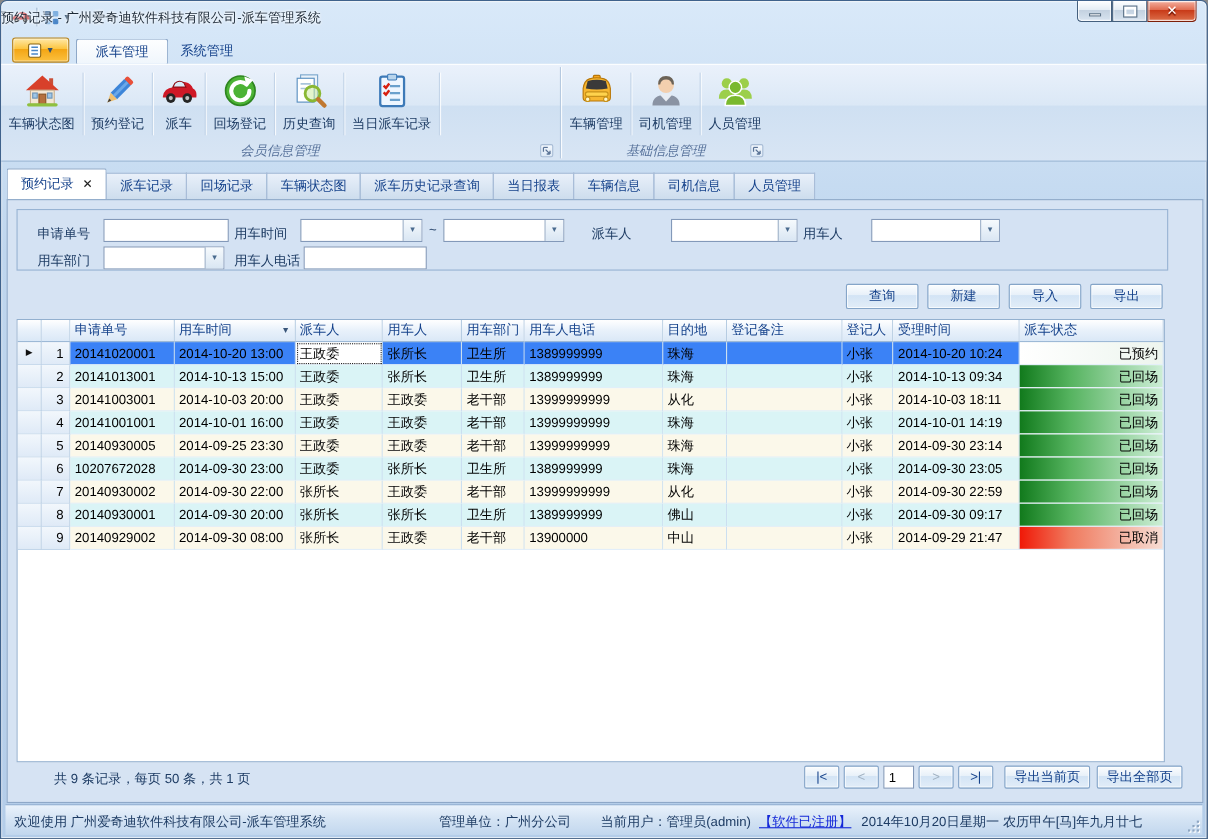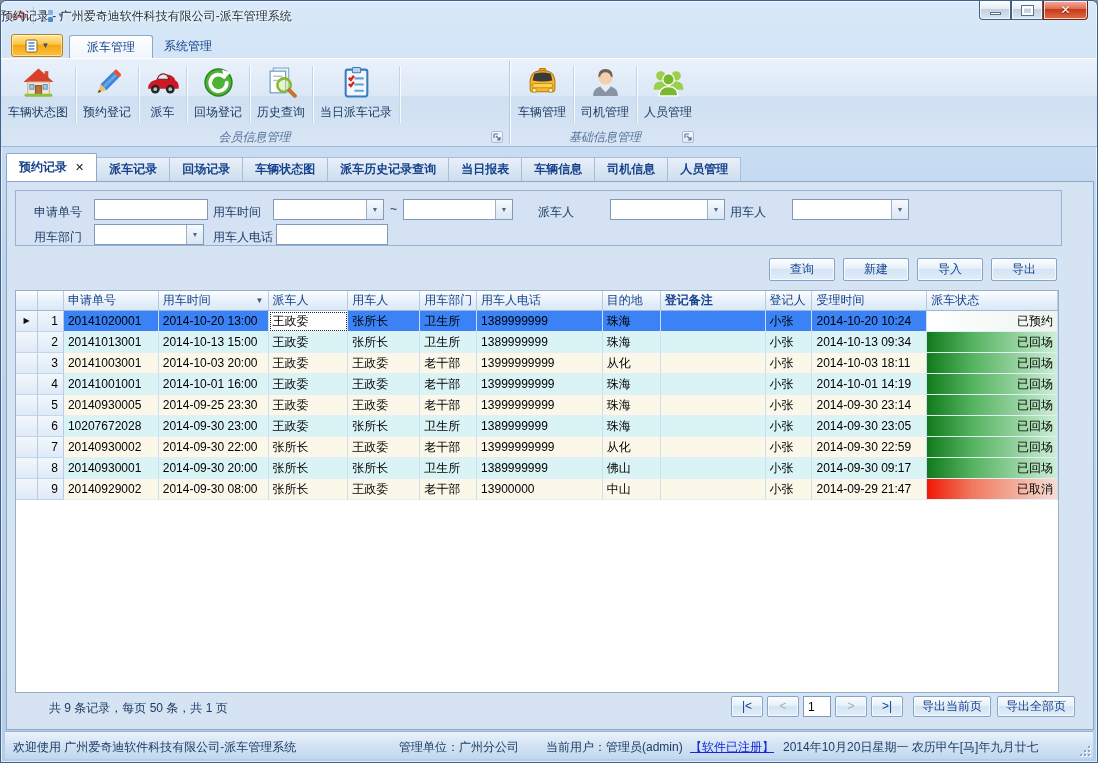--- a/index.html
+++ b/index.html
@@ -44,21 +44,21 @@
   .rb-btn .lbl { margin-top:5px; color:#1e3c64; white-space:nowrap; }
   .rb-sep { width:1px; margin:4px 0 6px 0; background:#c3d4e8; box-shadow:1px 0 0 rgba(255,255,255,.8); }
   .rb-caption { height:17px; display:flex; align-items:center; justify-content:center; color:#56719a; position:relative;font-style:italic; }
   .launcher { position:absolute; right:5px; bottom:3px; width:12px; height:12px; border:1px solid #a9bdd6; border-radius:2px;
               background:linear-gradient(#f4f8fd,#dde9f6); display:flex; align-items:center; justify-content:center; cursor:default; }
   .group-div { width:1px; background:#b5c9e0; box-shadow:1px 0 0 rgba(255,255,255,.85); margin:2px 1px; }
 
   
   .doc-tabs { position:absolute; left:5px; top:152px; width:1088px; height:28px; display:flex; align-items:flex-end; }
   .doc-tab { height:24px; line-height:23px; padding:0 12px; color:#15428b; cursor:default;
-             background:linear-gradient(#e9f0fa,#cddded); border:1px solid #a9bdd8; border-bottom:none; margin-right:-1px; white-space:nowrap;font-weight:bold; }
+             background:linear-gradient(#e9f0fa,#cddded); border:1px solid #a9bdd8; border-bottom:none; margin-right:-1px; white-space:nowrap; }
   .doc-tab.active { height:28px; line-height:27px; background:#fff; border:1px solid #8ea8c8; border-bottom:none; border-radius:2px 2px 0 0; position:relative; z-index:2; }
   .doc-tab .tab-close { margin-left:8px; font-size:11px; color:#222; }
 
   
   .page { position:absolute; left:5px; top:180px; width:1088px; bottom:32px; background:#d6e3f3; border:1px solid #8ea8c8; }
 
   .filter-panel { position:absolute; left:8px; top:8px; width:1047px; height:56px; border:1px solid #97b3d3; background:#d4e2f3; }
   .f-label { position:absolute; color:#1e3c64; line-height:21px; white-space:nowrap; }
   .txt { position:absolute; height:21px; border:1px solid #8399b9; background:#fff; font:inherit; padding:0 3px; }
   .combo { position:absolute; height:21px; border:1px solid #8399b9; background:#fff; display:flex; justify-content:flex-end; cursor:default; }
@@ -364,21 +364,21 @@
       <div class="grid-header">
           <div class="gh sel-h"></div>
           <div class="gh num-h"></div>
           <div class="gh" style="width: 95px;">申请单号</div>
           <div class="gh" style="width: 110px;">用车时间<span class="sort">▼</span></div>
           <div class="gh" style="width: 80px;">派车人</div>
           <div class="gh" style="width: 72px;">用车人</div>
           <div class="gh" style="width: 57px;">用车部门</div>
           <div class="gh" style="width: 126px;">用车人电话</div>
           <div class="gh" style="width: 58px;">目的地</div>
-          <div class="gh" style="width: 105px; font-weight: bold;">登记备注</div>
+          <div class="gh" style="width: 105px;">登记备注</div>
           <div class="gh" style="width: 47px;">登记人</div>
           <div class="gh" style="width: 115px;">受理时间</div>
           <div class="gh" style="width: 131px;">派车状态</div>
         </div>
       <div>
           <div class="grow sel">
             <div class="gc selc">▶</div>
             <div class="gc numc">1</div>
             <div class="gc" style="width: 95px;">20141020001</div>
             <div class="gc" style="width: 110px;">2014-10-20 13:00</div>

